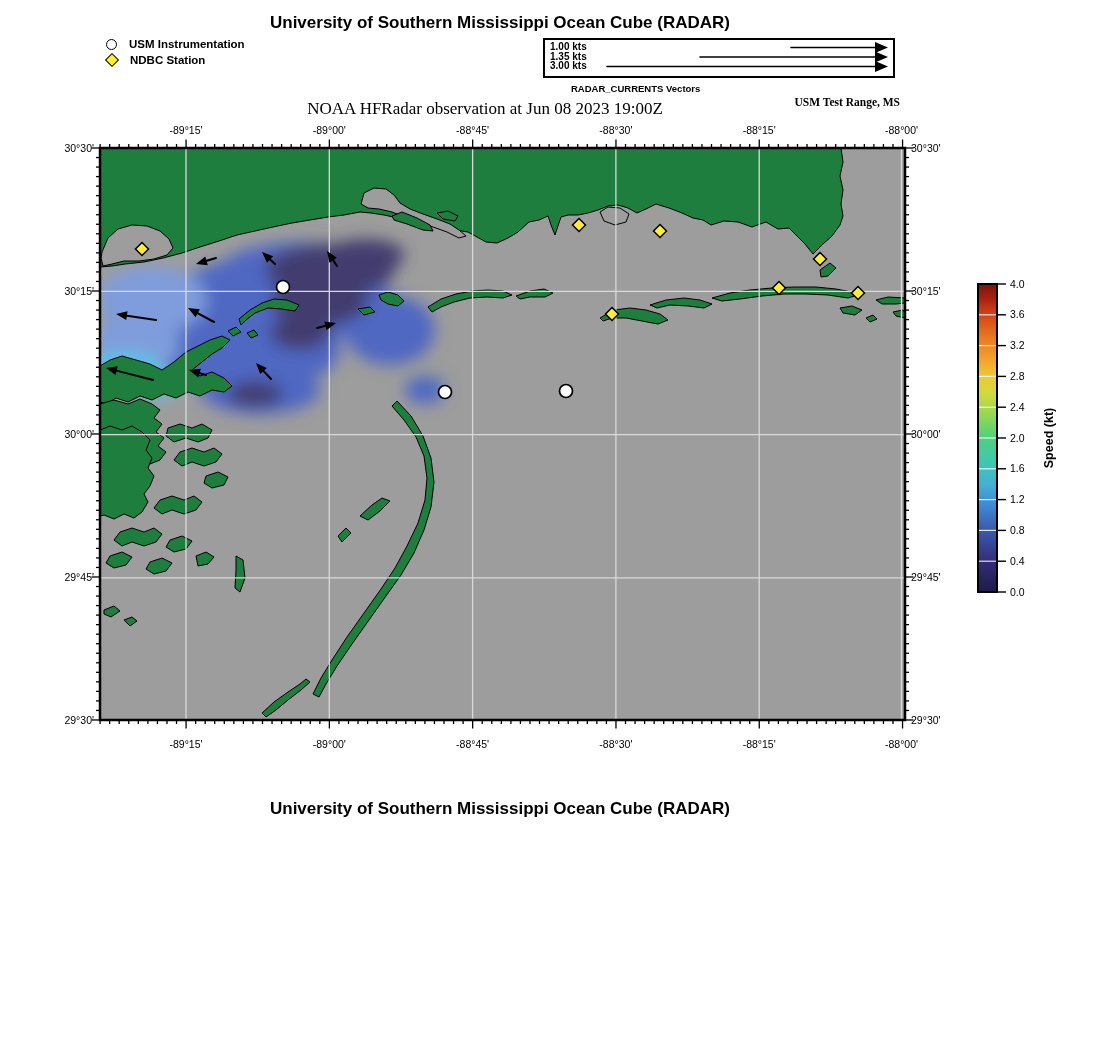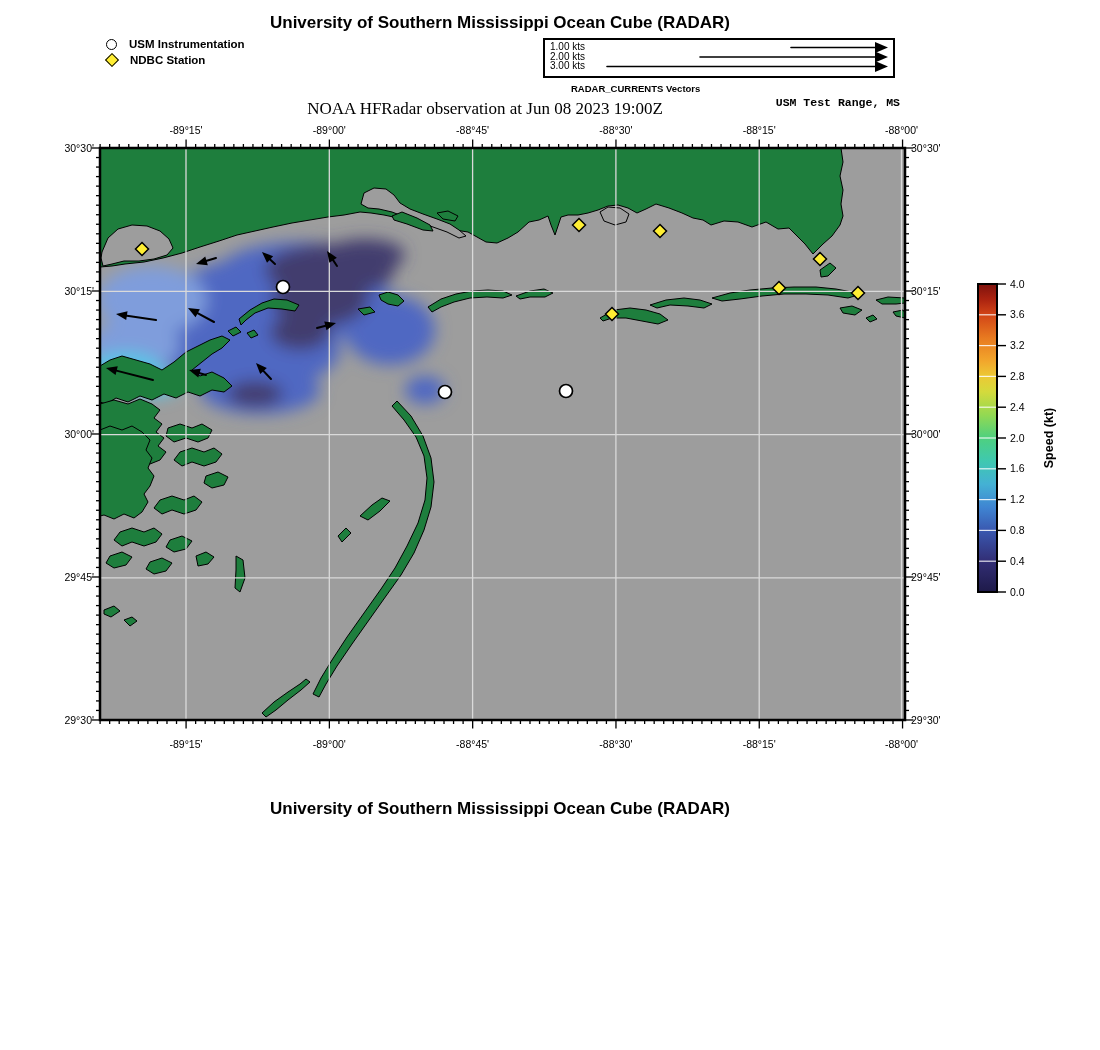--- a/index.html
+++ b/index.html
@@ -3,28 +3,28 @@
 <meta charset="utf-8">
 <style>
   html,body{margin:0;padding:0;background:#ffffff;}
   #page{position:relative;width:1100px;height:1050px;background:#ffffff;overflow:hidden;
         font-family:"Liberation Sans", sans-serif;color:#000;}
   #fig{position:absolute;left:0;top:0;z-index:1;}
   .ovl{position:absolute;z-index:2;}
   .title-main{width:1000px;left:0;text-align:center;font-weight:bold;font-size:17px;letter-spacing:0;}
   .title-obs{left:90px;width:790px;text-align:center;font-family:"Liberation Serif", serif;
              font-weight:normal;font-size:17px;}
-  .test-range{left:768px;top:96px;width:132px;text-align:right;font-family:Liberation Mono, monospace;
+  .test-range{left:768px;top:96px;width:132px;text-align:right;font-family:Liberation Serif, serif;
               font-weight:bold;font-size:11.5px;}
   .legend-row{display:flex;align-items:center;gap:12px;font-weight:bold;font-size:11.5px;height:16px;}
   .sym-circle{width:11px;height:11px;border:1.8px solid #000;border-radius:50%;background:#fff;box-sizing:border-box;}
   .sym-diamond{width:8px;height:8px;border:1.6px solid #000;background:var(--marker_yellow);
                transform:rotate(45deg);box-sizing:content-box;margin:1px;}
   #scalebox{left:543px;top:38px;width:348px;height:36px;border:2.5px solid #000;background:transparent;}
-  .sb-label{position:absolute;left:5px;font-weight:normal;font-size:10px;line-height:10px;}
+  .sb-label{position:absolute;left:5px;font-weight:bold;font-size:10px;line-height:10px;}
   .sb-caption{left:548px;top:83px;font-weight:bold;font-size:9.5px;margin-left:23px;}
   svg text{font-family:"Liberation Sans", sans-serif;}
   .land{fill:var(--land);stroke:#000;stroke-width:1;stroke-linejoin:round;}
   .bay{fill:var(--water);stroke:#000;stroke-width:1;stroke-linejoin:round;}
 </style>
 </head>
 <body>
 
 <div id="page">
 
@@ -542,21 +542,21 @@
       <span>USM Instrumentation</span>
     </div>
     <div class="legend-row">
       <span class="sym-diamond"></span>
       <span>NDBC Station</span>
     </div>
   </div>
 
   <div class="ovl" id="scalebox">
     <span class="sb-label" style="top:2px;">1.00 kts</span>
-    <span class="sb-label" style="top:11.5px;">2.00 kts</span>
+    <span class="sb-label" style="top:11.5px;">1.35 kts</span>
     <span class="sb-label" style="top:21px;">3.00 kts</span>
   </div>
   <div class="ovl sb-caption">RADAR_CURRENTS Vectors</div>
 
   <div class="ovl title-obs" style="top:99px;">NOAA HFRadar observation at Jun 08 2023 19:00Z</div>
   <div class="ovl test-range">USM Test Range, MS</div>
 
   <div class="ovl title-main" style="top:799px;">University of Southern Mississippi Ocean Cube (RADAR)</div>
 </div>
 

